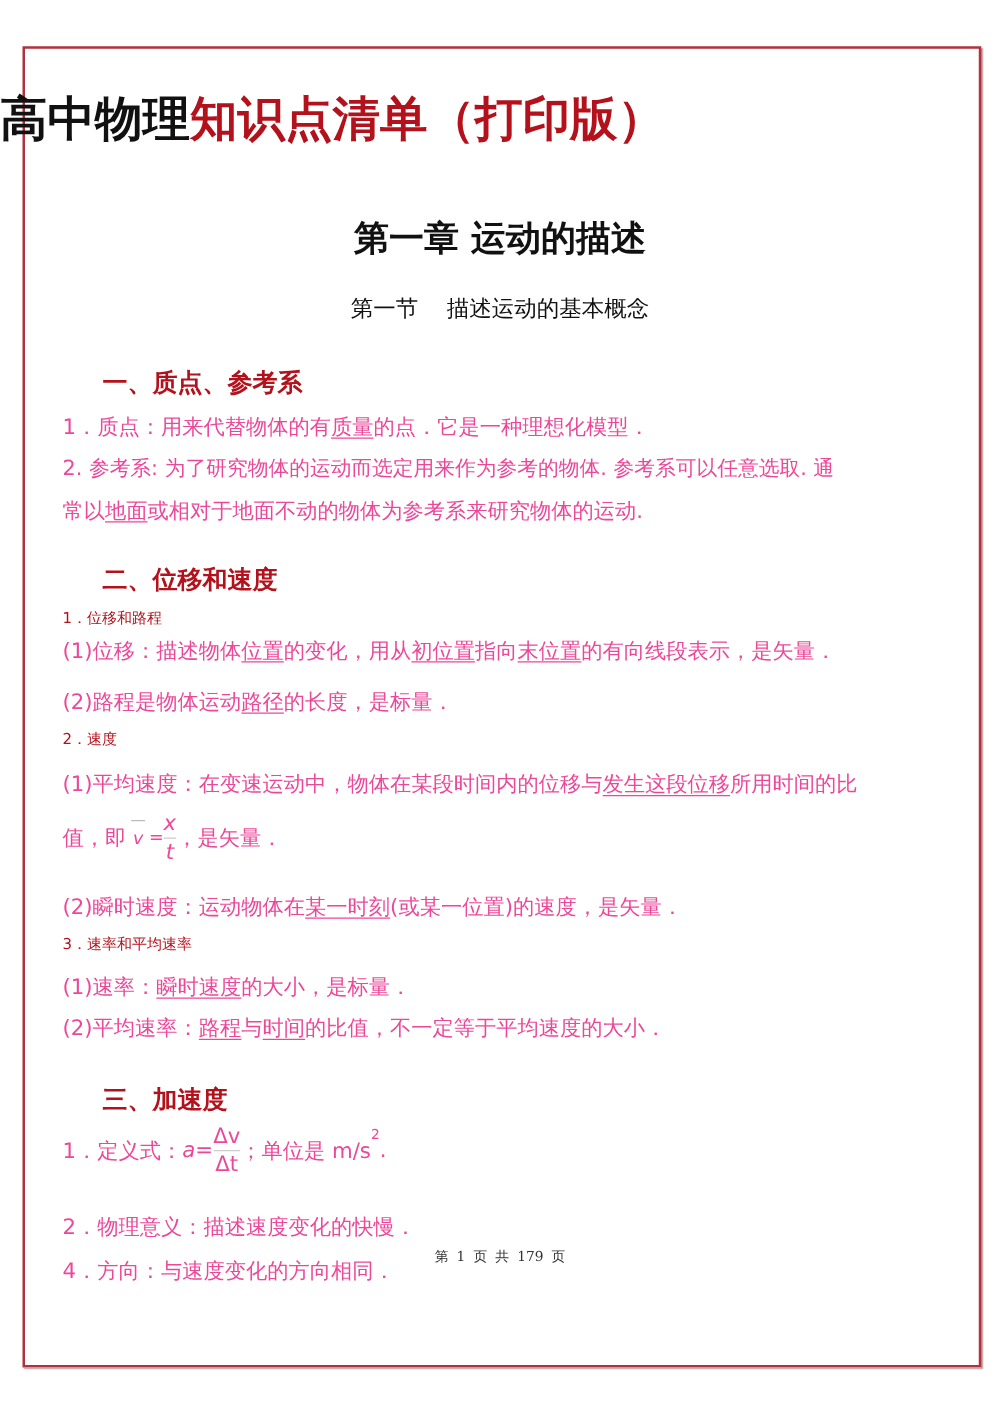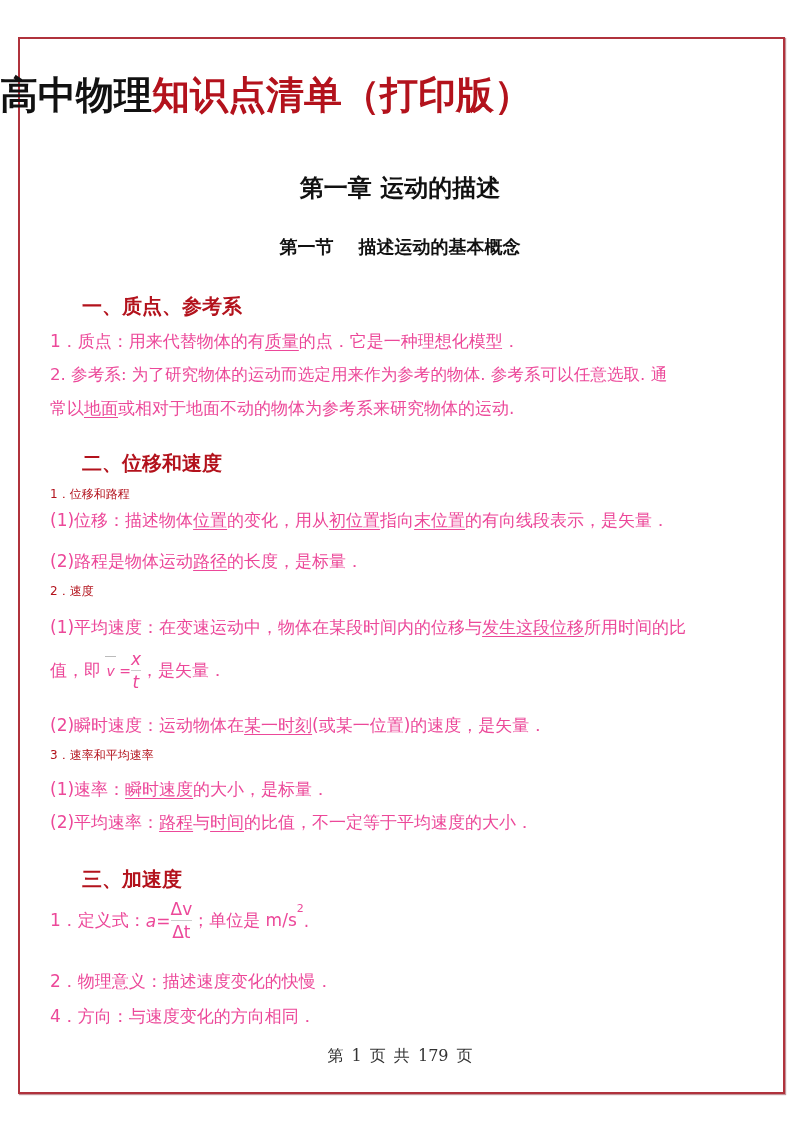--- a/index.html
+++ b/index.html
@@ -5,33 +5,33 @@
     html, body { margin: 0; padding: 0; background: #ffffff; }
     body { width: 800px; height: 1131px; position: relative; overflow: hidden;
            font-family: "DejaVu Sans", "Liberation Sans", sans-serif; color: #1a1a1a; }
     .frame { position: absolute; left: 18px; top: 37px; width: 763px; height: 1053px;
              border: 2px solid #b0323c; box-shadow: 1px 1px 1px rgba(120,20,30,.45); }
     .title { position: absolute; left: 0; width: 800px; top: 70px; 
              font-size: 38px; font-weight: bold; letter-spacing: 0px; line-height: 50px; }
     .title .black { color: #111; }
     .title .red { color: #b3121c; }
     .chapter { position: absolute; left: 0; width: 800px; top: 172px; text-align: center;
-               font-size: 24px; font-weight: bold; color: #111; }
+               font-size: 28px; font-weight: bold; color: #111; }
     .section { position: absolute; left: 0; width: 800px; top: 235px; text-align: center;
-               font-size: 18px; font-weight: bold; color: #111; white-space: pre; }
+               font-size: 18px; font-weight: normal; color: #111; white-space: pre; }
     .h1 { position: absolute; left: 50px; font-size: 20px; font-weight: bold; color: #b3121c; margin-left: 32px; }
     .h2 { position: absolute; left: 50px; font-size: 12px; color: #b3121c; }
     .p { position: absolute; left: 50px; font-size: 17px; color: #ec4899; white-space: nowrap; }
     .u { text-decoration: underline; text-underline-offset: 3px; }
     .frac { display: inline-block; vertical-align: middle; text-align: center; position: relative; }
     .frac .num, .frac .den { display: block; line-height: 22px; font-style: italic; }
     .frac .bar { display: block; border-top: 1px solid #ccc; width: 100%; }
     .ital { font-style: italic; }
-    .footer { position: absolute; left: 0; width: 800px; top: 1046px; text-align: center;
-              font-family: "DejaVu Serif", "Liberation Serif", serif; font-size: 16px; color: #333; word-spacing: 3px; }
+    .footer { position: absolute; left: 0; width: 800px; top: 998px; text-align: center;
+              font-family: "DejaVu Serif", "Liberation Serif", serif; font-size: 11px; color: #333; word-spacing: 3px; }
     .vbar { position: relative; display: inline-block; font-style: italic; }
     .vbar::before { content: ""; position: absolute; left: -1px; right: -1px; top: -7px; border-top: 1px solid #bbb; }
   </style>
 </head>
 <body>
 
 <div class="frame"></div>
 
 <div class="title">
   <span class="black">高中物理</span><span class="red">知识点清单（打印版）</span>

